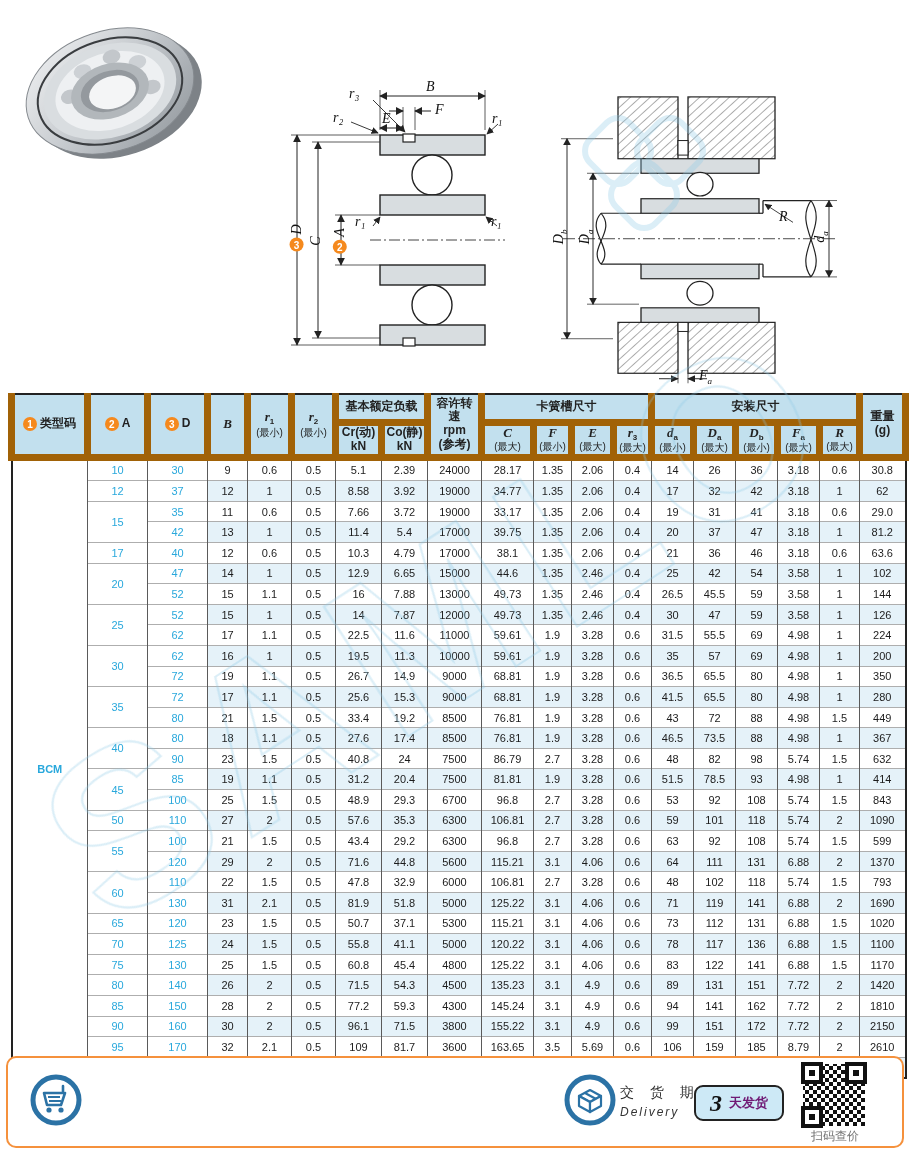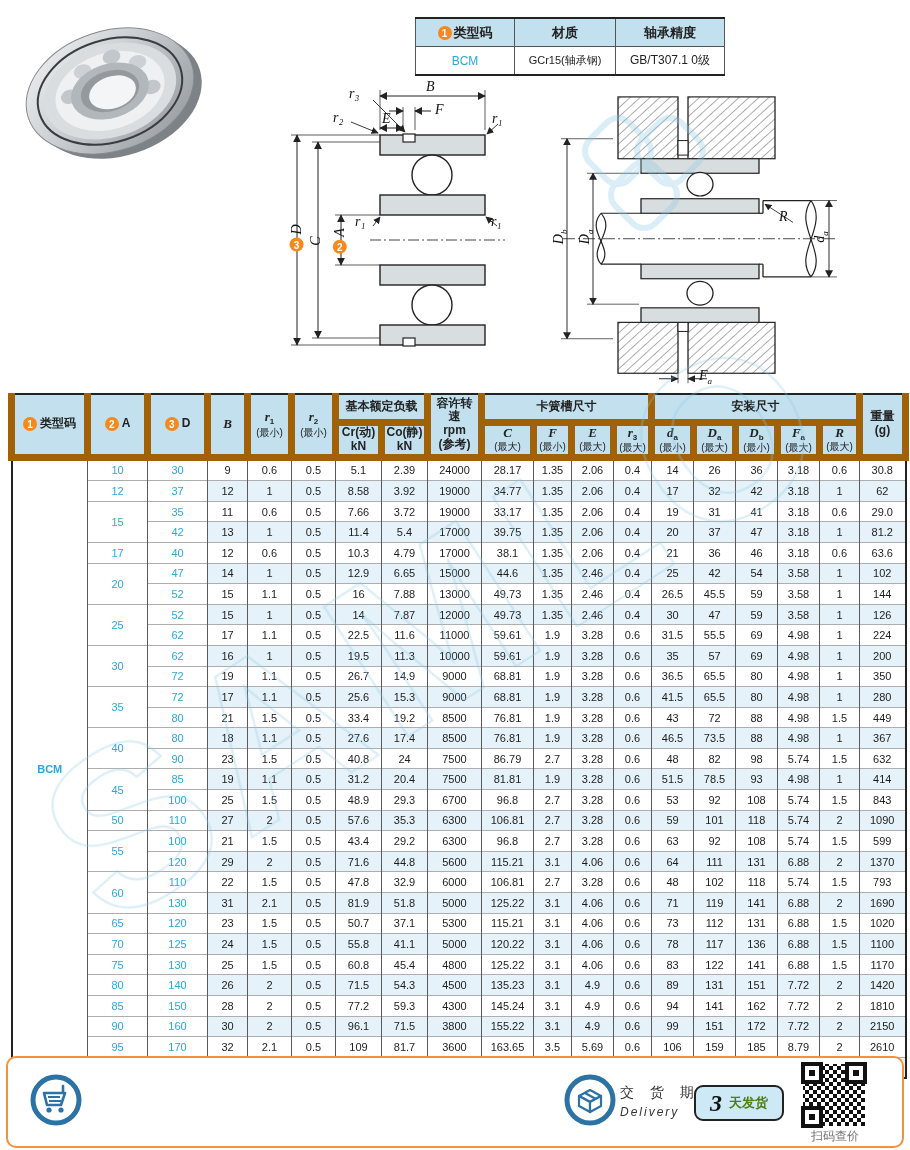--- a/index.html
+++ b/index.html
@@ -44,21 +44,21 @@
   
   .order-box{position:absolute;left:6px;top:1056px;width:894px;height:88px;border:2px solid #f5913c;
              border-radius:10px;background:#fff;}
   .icon-circ{position:absolute;}
   .deliv-cap{position:absolute;left:620px;top:1082px;line-height:1.5;}
   .deliv-cap .zh{font-size:14px;letter-spacing:6px;color:#333;}
   .deliv-cap .en{font-size:12px;letter-spacing:2px;color:#333;font-style:italic;}
   .deliv-btn{position:absolute;left:694px;top:1085px;width:86px;height:32px;background:#cde9f6;border:2px solid #222;
              border-radius:9px;display:flex;align-items:center;justify-content:center;gap:7px;}
   .deliv-btn .days{font-family:"Liberation Serif","DejaVu Serif",serif;font-style:italic;font-size:24px;font-weight:bold;color:#111;}
-  .deliv-btn .unit{font-size:13px;font-weight:bold;color:#4d7c0f;}
+  .deliv-btn .unit{font-size:13px;font-weight:bold;color:#701a75;}
   .qr{position:absolute;left:801px;top:1062px;width:66px;height:66px;}
   .qr-cap{position:absolute;left:795px;top:1128px;width:80px;text-align:center;font-size:12px;color:#737373;}
 </style>
 </head>
 <body>
 
 <div class="page">
 
   <div class="diagram" style="left:12px;top:12px;width:196px;height:158px;">
     <svg width="196" height="158" viewBox="0 0 196 158">
@@ -81,36 +81,20 @@
         <ellipse cx="110" cy="47" rx="9" ry="7" fill="#c3c7cb"></ellipse>
         <ellipse cx="133" cy="60" rx="9" ry="7" fill="#cdd1d5"></ellipse>
         <ellipse cx="139" cy="88" rx="9" ry="7" fill="#c3c7cb"></ellipse>
         <ellipse cx="98" cy="79" rx="40" ry="27" fill="#b2b7bb"></ellipse>
         <ellipse cx="98" cy="79" rx="30" ry="20" fill="#94999e"></ellipse>
         <ellipse cx="100" cy="81" rx="24" ry="16" fill="#f4f5f6"></ellipse>
       </g>
     </svg>
   </div>
 
-  <table class="info-table">
-    <thead>
-      <tr>
-        <th class="c1"><span class="hmk"><span class="mk">1</span><span>类型码</span></span></th>
-        <th class="c2">材质</th>
-        <th class="c3">轴承精度</th>
-      </tr>
-    </thead>
-    <tbody>
-      <tr>
-        <td class="blue">BCM</td>
-        <td style="font-size:11px">GCr15(轴承钢)</td>
-        <td>GB/T307.1 0级</td>
-      </tr>
-    </tbody>
-  </table>
 
   <div class="diagram" style="left:285px;top:80px;width:230px;height:268px;">
     <svg width="230" height="268" viewBox="0 0 230 268">
       <defs>
         <marker id="ar" viewBox="0 0 10 10" refX="9" refY="5" markerWidth="8" markerHeight="8" orient="auto-start-reverse">
           <path d="M0,0L10,5L0,10z" fill="#222"></path>
         </marker>
       </defs>
 
       <rect x="95" y="55" width="105" height="20" fill="#d8dde0" stroke="#222" stroke-width="1.4"></rect>

